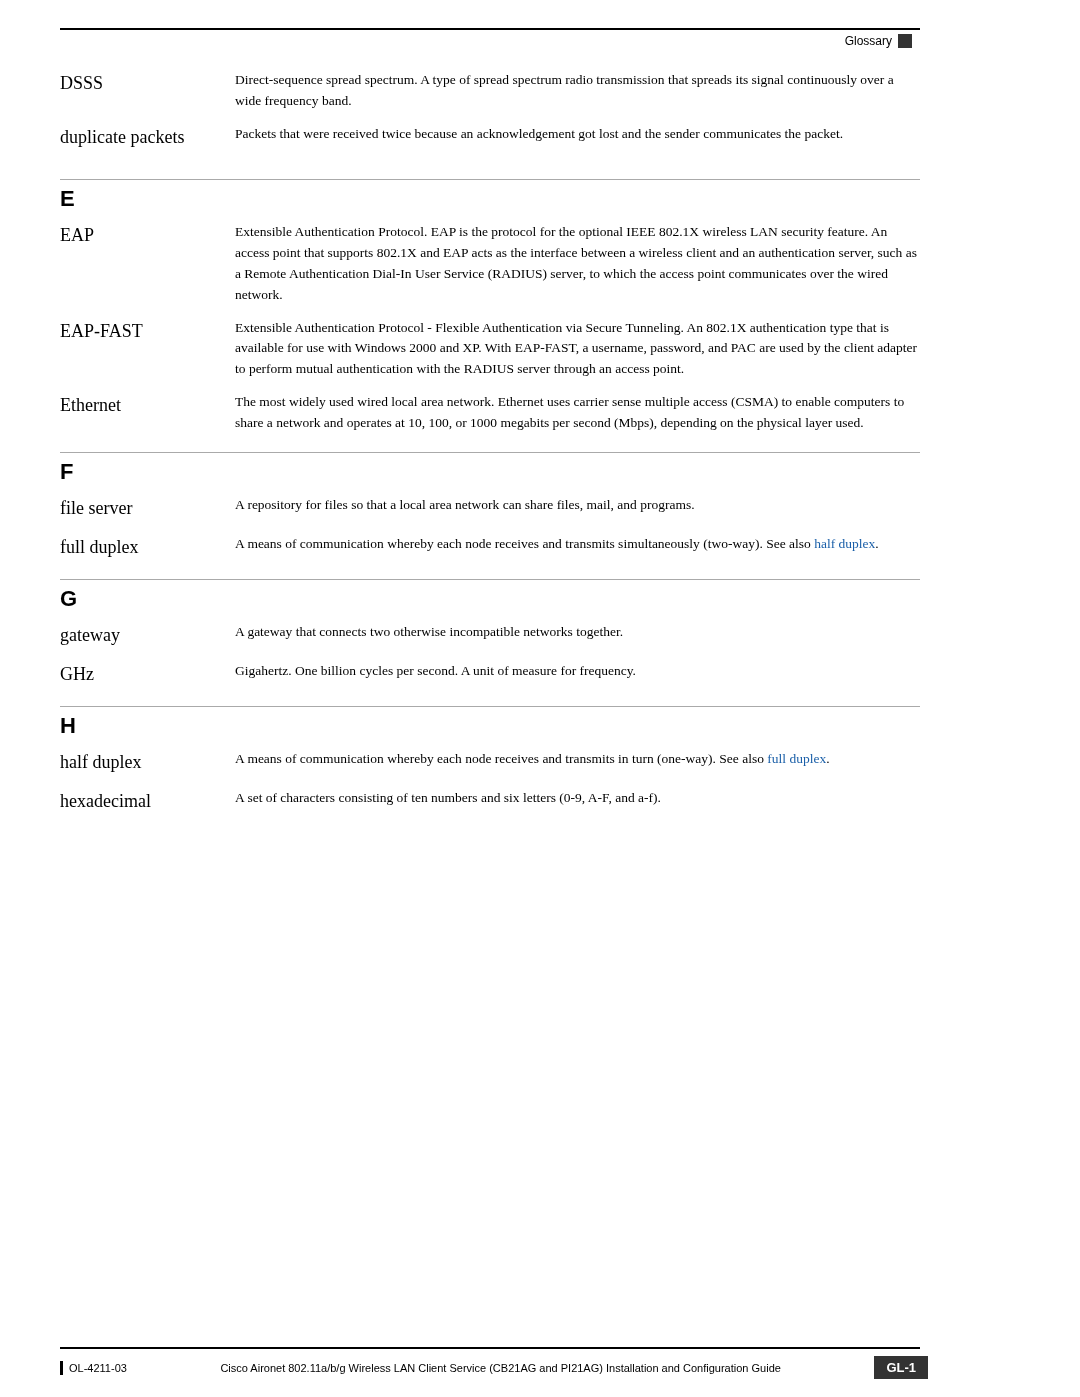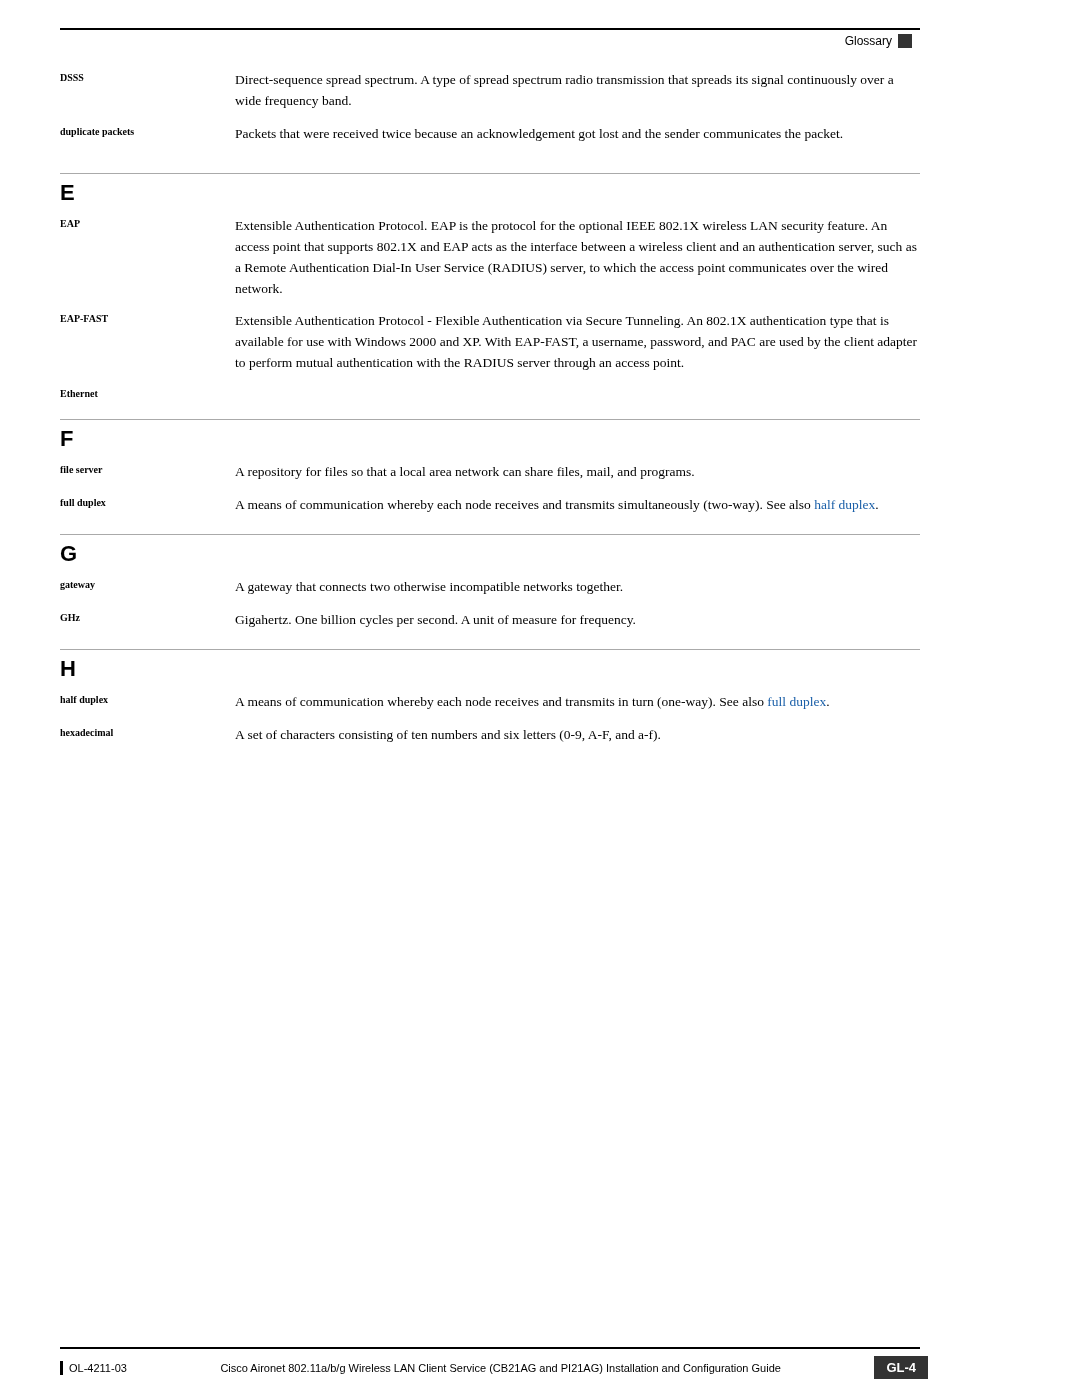--- a/index.html
+++ b/index.html
@@ -142,22 +142,22 @@
 
     .entry {
       display: flex;
       margin-bottom: 12px;
       align-items: flex-start;
     }
 
     .entry-term {
       min-width: 175px;
       max-width: 175px;
-      font-weight: bold;
-      font-size: 10px;
+      font-weight: normal;
+      font-size: 18px;
       padding-right: 20px;
       line-height: 1.5;
     }
 
     .entry-def {
       flex: 1;
       font-size: 13.5px;
       line-height: 1.55;
     }
 
@@ -206,20 +206,21 @@
         <div class="entry-def">Extensible Authentication Protocol. EAP is the protocol for the optional IEEE 802.1X wireless LAN security feature. An access point that supports 802.1X and EAP acts as the interface between a wireless client and an authentication server, such as a Remote Authentication Dial-In User Service (RADIUS) server, to which the access point communicates over the wired network.</div>
       </div>
 
       <div class="entry">
         <div class="entry-term">EAP-FAST</div>
         <div class="entry-def">Extensible Authentication Protocol - Flexible Authentication via Secure Tunneling. An 802.1X authentication type that is available for use with Windows 2000 and XP. With EAP-FAST, a username, password, and PAC are used by the client adapter to perform mutual authentication with the RADIUS server through an access point.</div>
       </div>
 
       <div class="entry">
         <div class="entry-term">Ethernet</div>
+        <div class="entry-def">The most widely used wired local area network. Ethernet uses carrier sense multiple access (CSMA) to enable computers to share a network and operates at 10, 100, or 1000 megabits per second (Mbps), depending on the physical layer used.</div>
       </div>
     </div>
 
     <div class="glossary-section">
       <div class="section-header">
         <div class="section-letter">F</div>
       </div>
 
       <div class="entry">
         <div class="entry-term">file server</div>
@@ -268,16 +269,16 @@
   </div>
 
   <div class="bottom-border"></div>
 
   <div class="footer">
     <div class="footer-left">
       <span class="footer-left-bar"></span>
       <span class="footer-doc-number">OL-4211-03</span>
     </div>
     <div class="footer-center">Cisco Aironet 802.11a/b/g Wireless LAN Client Service (CB21AG and PI21AG) Installation and Configuration Guide</div>
-    <div class="footer-page">GL-4</div>
+    <div class="footer-page">GL-1</div>
   </div>
 
 </div>
 
 </body></html>

